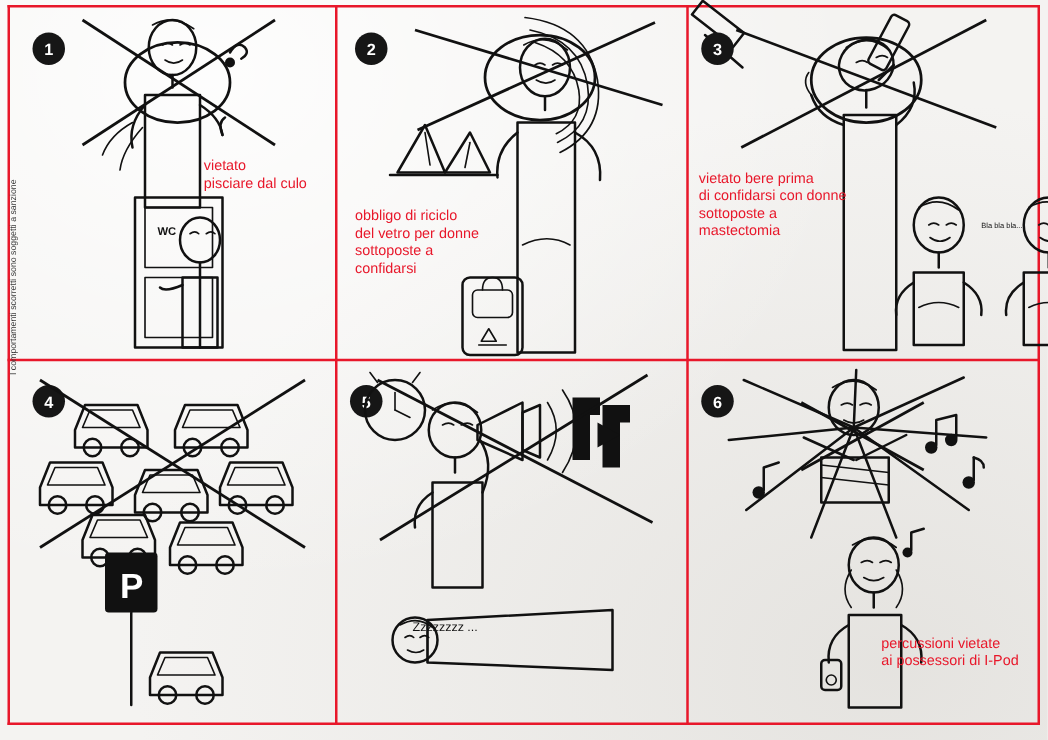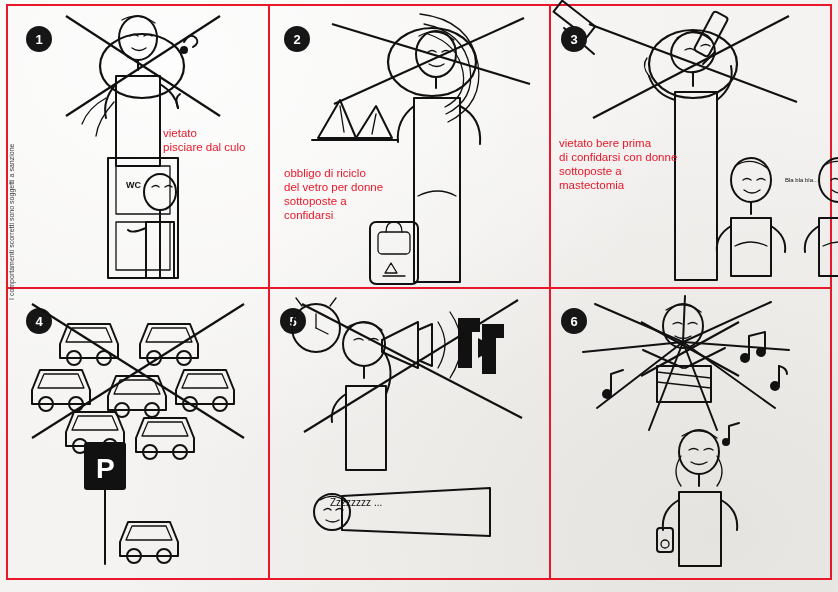--- a/index.html
+++ b/index.html
@@ -389,15 +389,17 @@
       <circle class="ln-thin" cx="112" cy="254" r="4"></circle>
 
       <g transform="translate(176,136)">
         <path class="ln" d="M0 14 L0 0 L10 -3"></path>
         <circle class="blk" cx="-3" cy="16" r="4"></circle>
       </g>
 
       <path class="cross" d="M88 32 L186 86"></path>
       <path class="cross" d="M186 32 L88 86"></path>
     </svg>
+    <div class="caption" style="left:152px;top:218px;width:124px;">percussioni vietate
+ai possessori di I-Pod</div>
   </div>
 
 </div>
 
 </body></html>

